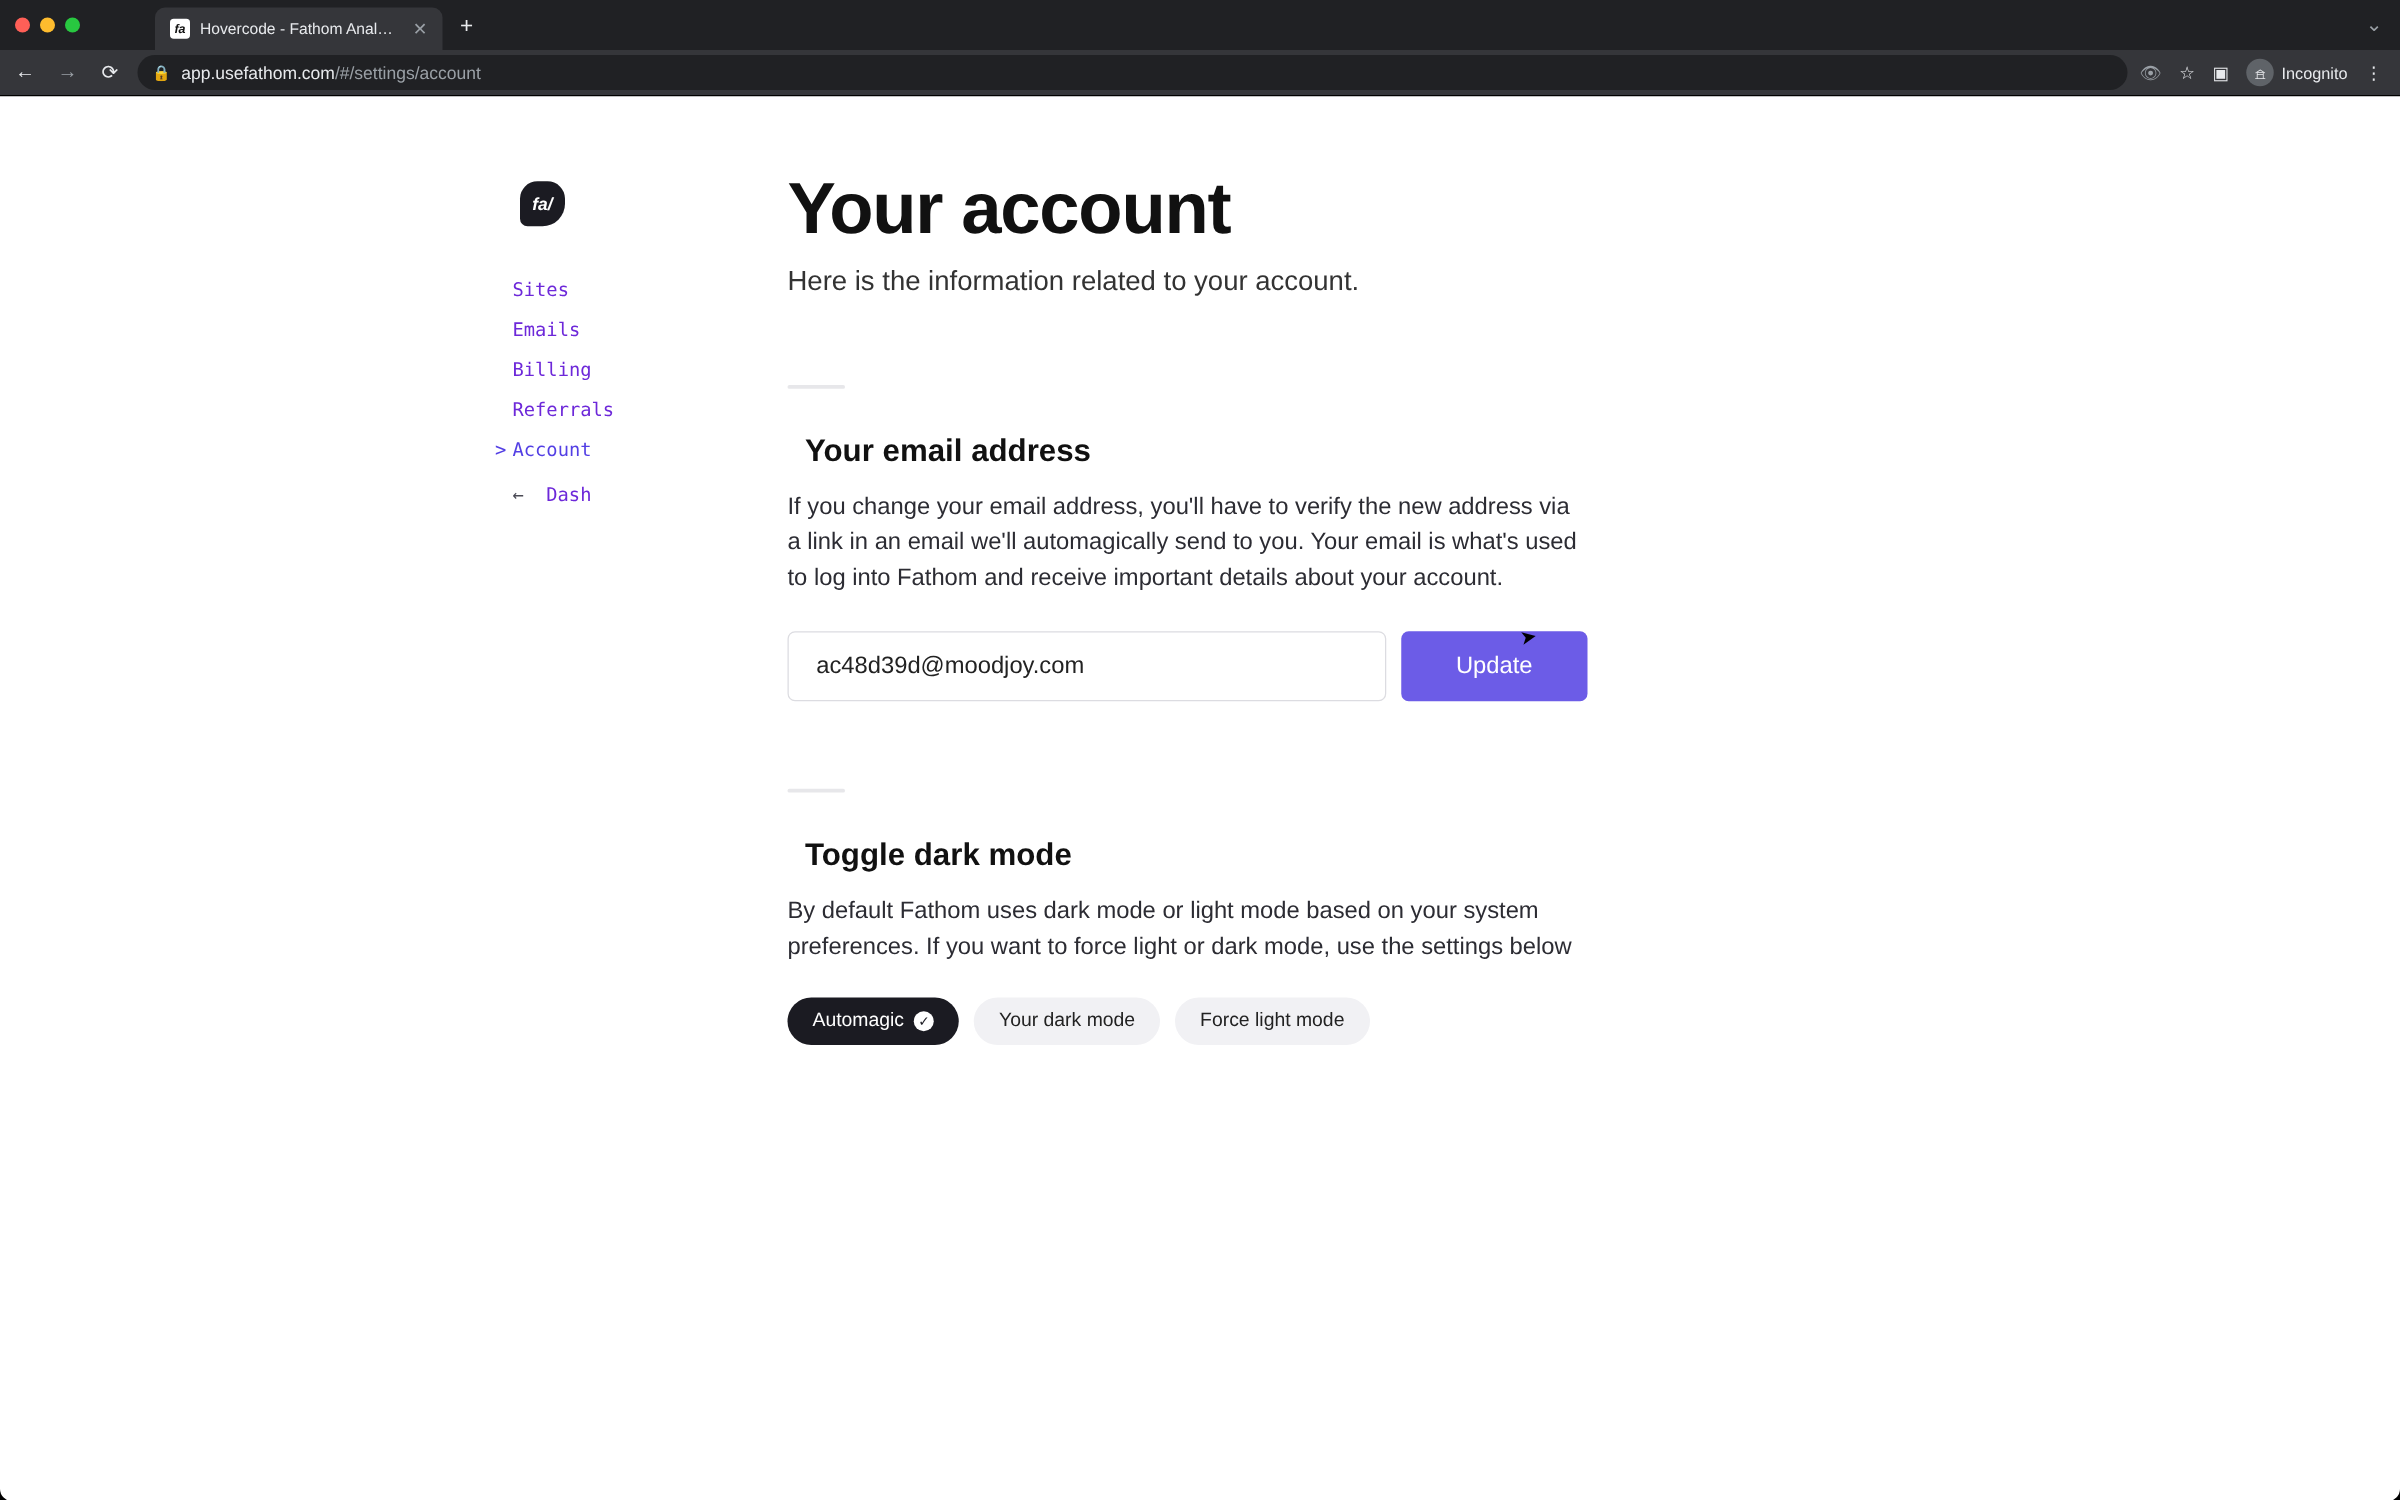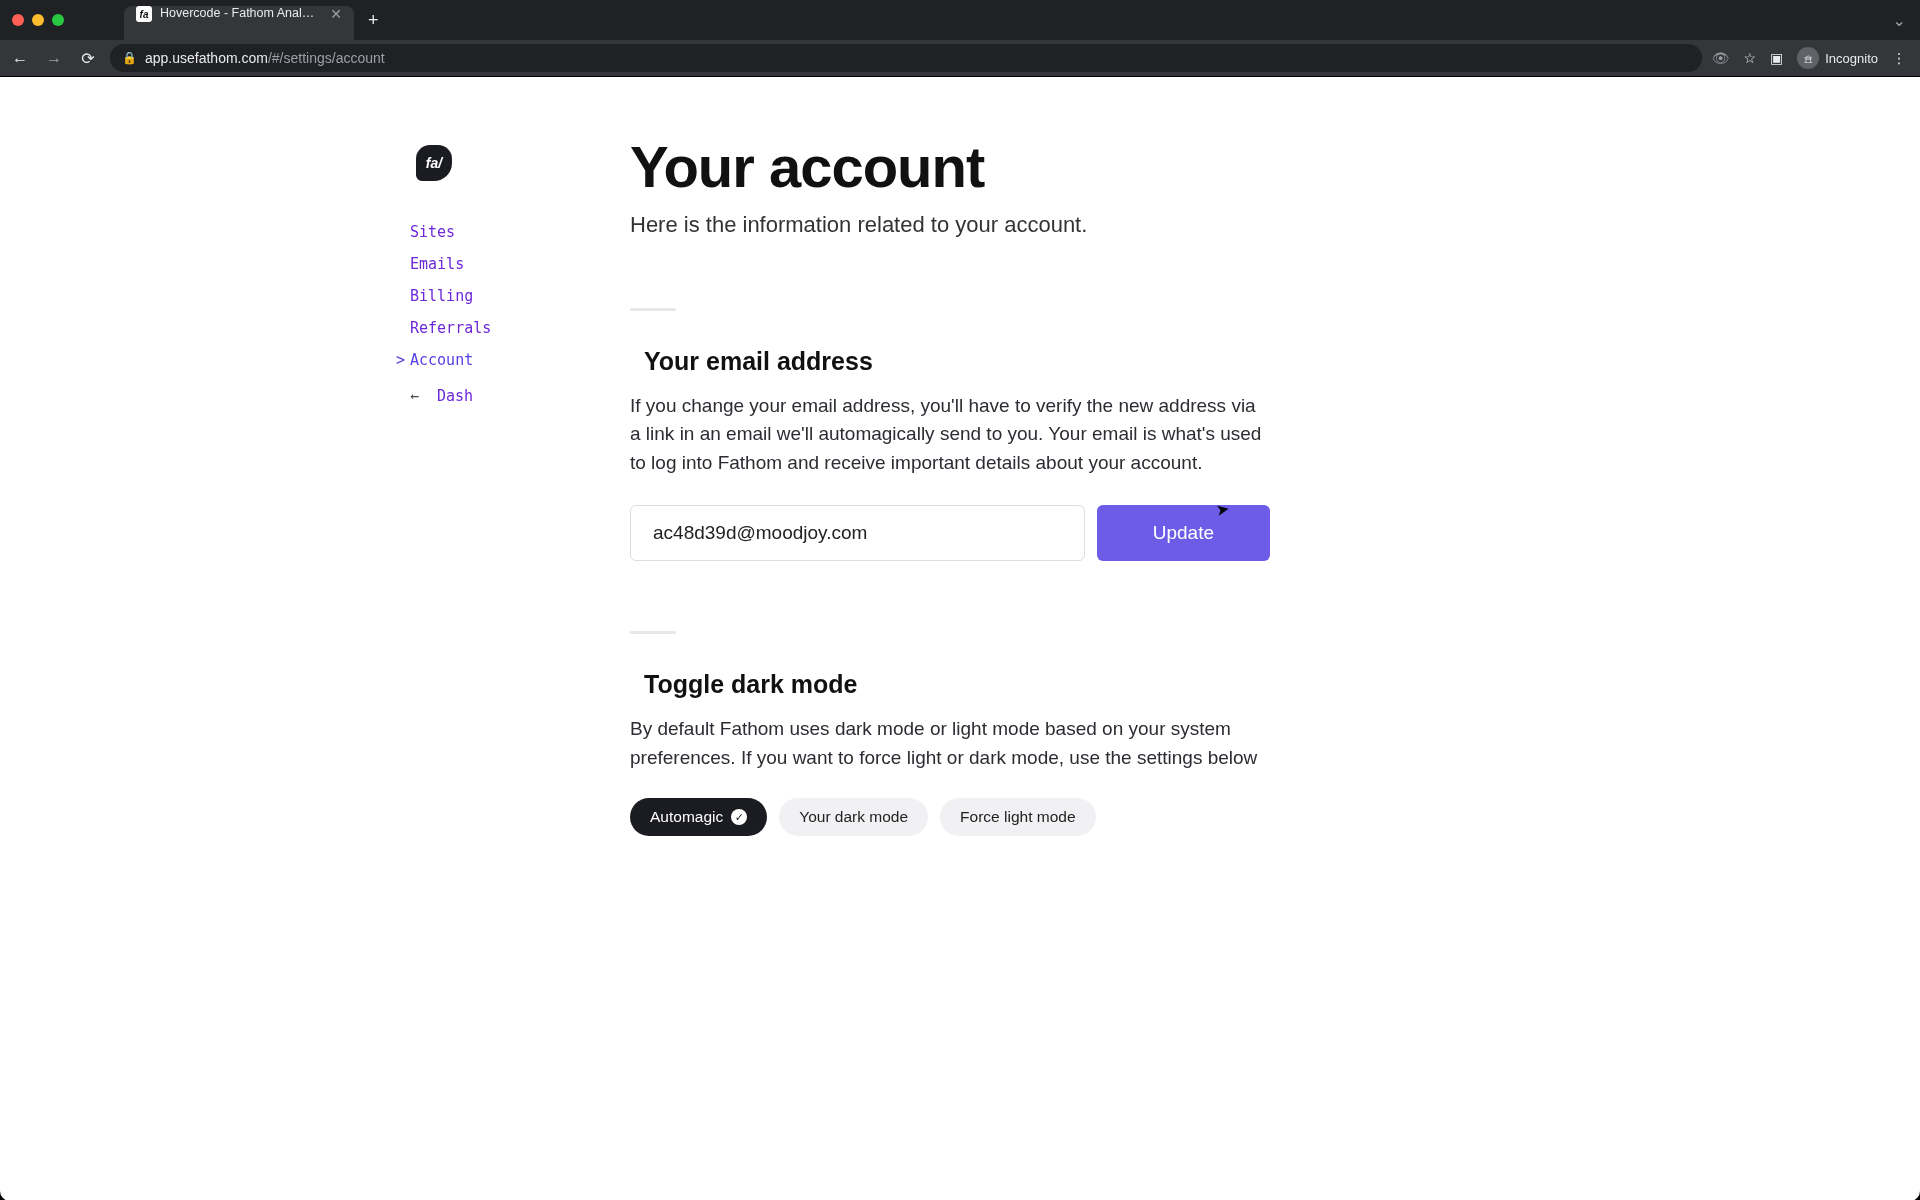--- a/index.html
+++ b/index.html
@@ -21,21 +21,21 @@
     height: 40px;
     padding-left: 12px;
     background: #202124;
   }
   .traffic-lights { display: flex; gap: 8px; margin-right: 60px; }
   .traffic-dot { width: 12px; height: 12px; border-radius: 50%; }
   .traffic-close { background: #ff5f57; }
   .traffic-min   { background: #febc2e; }
   .traffic-max   { background: #28c840; }
   .tab {
-    display: flex; align-items: flex-start;
+    display: flex; align-items: center;
     background: #35363a;
     height: 34px; margin-top: 6px;
     padding: 0 12px;
     border-radius: 8px 8px 0 0;
     color: #e8eaed; font-size: 12.5px;
     max-width: 230px;
     gap: 8px;
   }
   .tab .favicon {
     width: 16px; height: 16px; border-radius: 3px;
@@ -125,21 +125,21 @@
   h2.sec-title { font-size: 25px; font-weight: 700; color: #111; margin-bottom: 16px; margin-left: 14px; }
   .sec-body { font-size: 19px; line-height: 1.5; color: #2c2c33; }
 
   .email-row { display: flex; gap: 12px; margin-top: 28px; align-items: stretch; }
   .email-input {
     flex: 1; border: 1px solid #dcdce1; border-radius: 6px;
     padding: 16px 22px; font-size: 19px; color: #222;
   }
   .update-btn {
     background: #6c5ce7; color: #fff; border: none; border-radius: 6px;
-    padding: 0 56px; font-size: 19px; cursor: pointer;
+    padding: 0 44px; font-size: 19px; cursor: pointer;
   }
 
   .hint { font-size: 15px; color: #8a8a94; margin-top: 30px; }
   .hint a { color: #8a8a94; text-decoration: underline; }
 
   .pills { display: flex; gap: 12px; margin-top: 26px; }
   .pill {
     border-radius: 999px; padding: 10px 20px; font-size: 15.5px;
     background: #f1f1f4; color: #222; display: flex; align-items: center; gap: 8px; text-align: right;
   }

